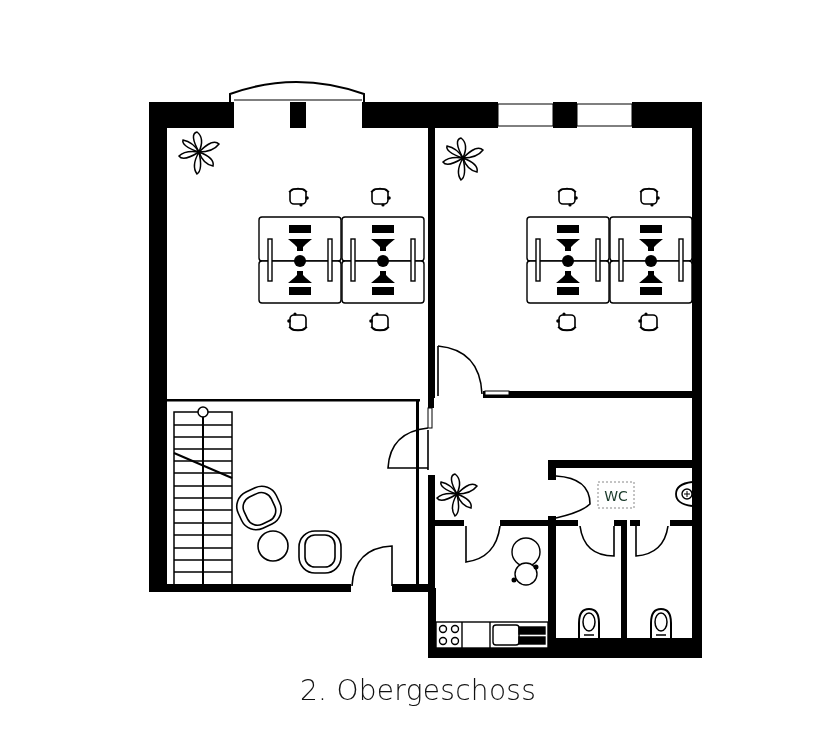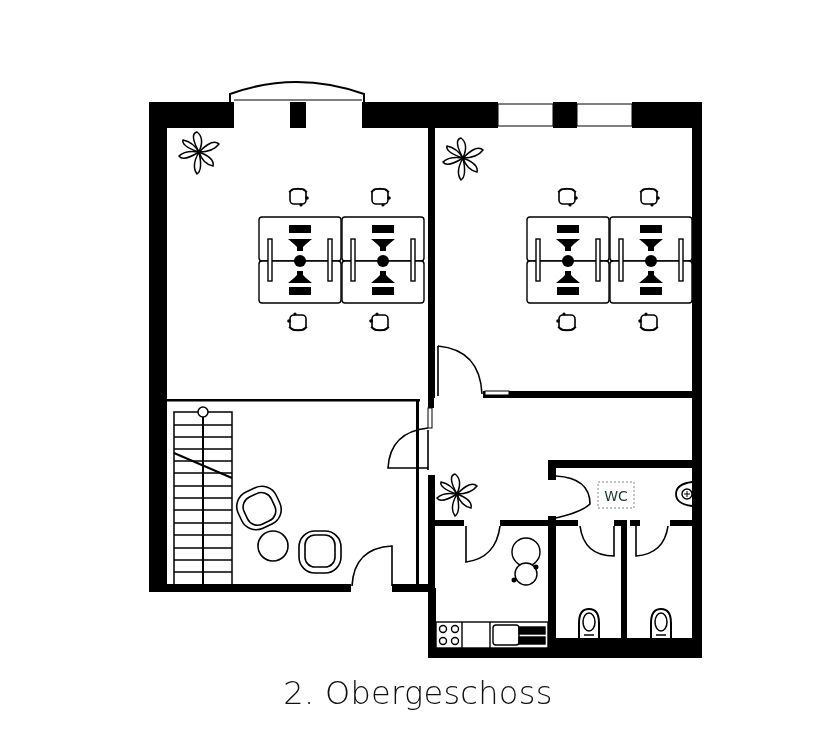--- a/index.html
+++ b/index.html
@@ -1,18 +1,18 @@
 <!DOCTYPE html>
 <html><head>
 <meta charset="utf-8">
 <style>
   html, body { margin:0; padding:0; background:#ffffff; }
   body { width:836px; height:736px; position:relative; overflow:hidden; font-family:"Liberation Sans", sans-serif; }
   #plan { position:absolute; left:0; top:0; }
-  .caption { position:absolute; left:0; width:836px; top:674px; text-align:center; font-size:32px; color:#111; letter-spacing:0.3px; font-family:"DejaVu Sans", sans-serif; font-weight:300; }
+  .caption { position:absolute; left:0; width:836px; top:674px; text-align:center; font-size:28px; color:#111; letter-spacing:0.3px; font-family:"DejaVu Sans", sans-serif; font-weight:300; }
   .wc-label { font-family:"DejaVu Sans", sans-serif; }
 </style>
 </head>
 <body>
 
 <svg id="plan" width="836" height="736" viewBox="0 0 836 736" xmlns="http://www.w3.org/2000/svg">
   <defs>
     <g id="chair">
       <rect x="-8" y="-8" width="16" height="15" rx="4" fill="#fff" stroke="#000" stroke-width="1.6"></rect>
       <path d="M-9 -5 Q0 -12 9 -5" fill="none" stroke="#000" stroke-width="1.6"></path>

